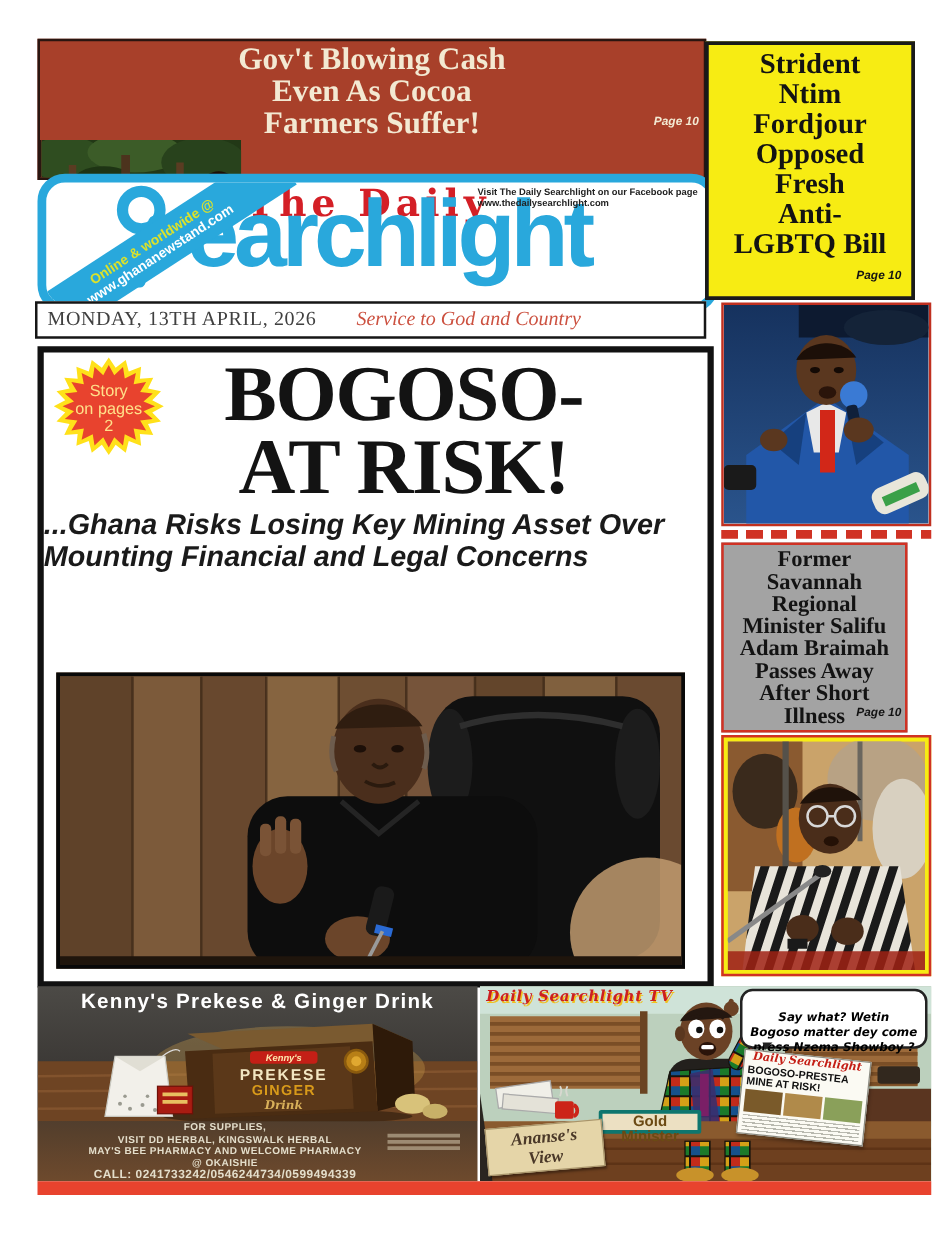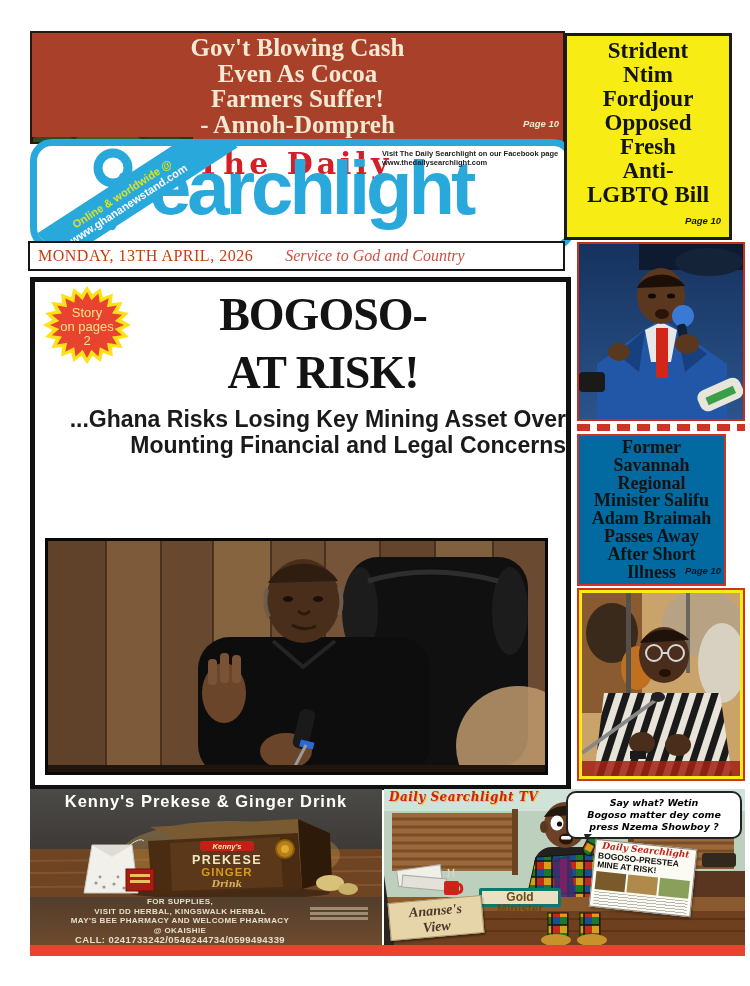--- a/index.html
+++ b/index.html
@@ -29,43 +29,43 @@
              transform:rotate(-33deg);display:flex;flex-direction:column;align-items:center;
              justify-content:center;line-height:12px;}
   .mh-ribbon .l1{color:#dce22a;font-size:11px;font-weight:bold;}
   .mh-ribbon .l2{color:#ffffff;font-size:11px;font-weight:bold;}
   .mh-fb{position:absolute;right:8px;top:3px;width:178px;font-size:7.5px;line-height:9px;color:#222;
          font-weight:bold;text-align:left;}
 
   
   .datebar{left:28px;top:241px;width:533px;height:26px;background:#fff;border:2px solid #161616;
            display:flex;align-items:center;font-size:16px;}
-  .db-date{margin-left:8px;color:#c2410c;letter-spacing:0.5px;}
+  .db-date{margin-left:8px;color:#404040;letter-spacing:0.5px;}
   .db-motto{margin-left:32px;color:#cc5140;font-style:italic;}
   .db-price{margin-left:28px;color:#111;font-weight:bold;}
 
   
   .main-box{left:30px;top:277px;width:531px;height:503px;background:#fff;border:5px solid #111;}
   .badge{position:absolute;left:6px;top:2px;width:92px;height:82px;}
   .badge text{font-family:"Liberation Sans",sans-serif;fill:#ffe08a;}
-  .headline{margin-top:4px;text-align:center;font-weight:bold;color:#131313;font-size:46px;
+  .headline{margin-top:4px;text-align:center;font-weight:bold;color:#131313;font-size:63px;
             line-height:58px;letter-spacing:-1px;padding-left:45px;}
-  .subhead{margin-top:4px;text-align:right;font-weight:bold;color:#1a1a1a;
+  .subhead{margin-top:4px;text-align:left;font-weight:bold;font-style:italic;color:#1a1a1a;
            font-size:23px;line-height:26px;font-family:"Liberation Sans",sans-serif;}
   .main-photo{position:absolute;left:10px;top:256px;width:497px;height:231px;border:3px solid #080808;
               overflow:hidden;background:#6e4e32;}
 
   
   .sb-box1{left:564px;top:33px;width:168px;height:207px;background:#f7ec13;border:3px solid #1a1a1a;
            text-align:center;font-weight:bold;color:#131313;font-size:23px;line-height:24px;padding-top:3px;
            box-sizing:border-box;position:absolute;}
   .sb-photo1{left:577px;top:242px;width:168px;height:179px;border:2px solid #c03020;overflow:hidden;position:absolute;box-sizing:border-box;}
   .sb-dashes{left:577px;top:424px;width:168px;height:7px;position:absolute;
              background:repeating-linear-gradient(90deg,#d03224 0 13px,#ffffff 13px 20px);}
-  .sb-box2{left:577px;top:434px;width:149px;height:152px;background:#0369a1;border:2px solid #d03224;
+  .sb-box2{left:577px;top:434px;width:149px;height:152px;background:#a3a3a3;border:2px solid #d03224;
            text-align:center;font-weight:bold;color:#131313;font-size:18px;line-height:17.8px;padding-top:3px;
            box-sizing:border-box;position:absolute;}
   .sb-pageref{font-size:9.5px;font-style:italic;font-family:"Liberation Sans",sans-serif;font-weight:bold;}
   .sb-box1 .sb-pageref{display:block;text-align:right;padding-right:8px;margin-top:2px;}
   .sb-box2 .ref2{position:absolute;right:3px;bottom:4px;}
   .sb-photo2{left:577px;top:588px;width:168px;height:193px;background:#f7ec13;border:2px solid #d03224;
              position:absolute;box-sizing:border-box;padding:3px;}
   .sb-photo2 .inner{width:100%;height:100%;overflow:hidden;}
 
   
@@ -76,23 +76,23 @@
   .kenny-info{position:absolute;top:108px;left:0;width:300px;text-align:center;color:#e4decb;font-weight:bold;
               font-family:"Liberation Sans",sans-serif;font-size:8px;line-height:9.5px;letter-spacing:0.4px;}
   .kenny-info .big{font-size:9.5px;}
   .kenny-smallnote{position:absolute;right:14px;top:118px;width:58px;}
   .kenny-smallnote i{display:block;height:3px;margin-bottom:2px;background:#b9ab91;opacity:0.7;}
   .redbar{left:30px;top:945px;width:715px;height:11px;background:#e8432e;position:absolute;}
 
   .cartoon{left:384px;top:789px;width:361px;height:156px;position:absolute;overflow:hidden;background:#bcd0bd;}
   .ct-banner{position:absolute;left:5px;top:1px;color:#cc2020;font-weight:bold;font-style:italic;
              font-size:12px;font-family:"DejaVu Serif",serif;text-shadow:1px 1px 0 #f0c020;letter-spacing:0.5px;}
-  .ct-bubble{position:absolute;right:3px;top:2px;width:176px;height:48px;background:#fff;border:2px solid #222;
+  .ct-bubble{position:absolute;right:3px;top:2px;width:150px;height:48px;background:#fff;border:2px solid #222;
              border-radius:10px;text-align:center;font-family:"DejaVu Sans",sans-serif;font-weight:bold;
-             font-style:italic;font-size:9.5px;line-height:12px;padding-top:4px;box-sizing:border-box;}
+             font-style:italic;font-size:9.5px;line-height:12px;padding-top:16px;box-sizing:border-box;}
   .ct-bubble:after{content:"";position:absolute;left:16px;bottom:-9px;border:6px solid transparent;
                    border-top-color:#222;border-left-width:2px;}
   .ct-plaque{position:absolute;left:95px;top:99px;width:76px;height:13px;background:#ece0c2;
              border:3px solid #0f766e;border-radius:2px;text-align:center;font-size:12px;font-weight:bold;
              color:#6b4a14;line-height:12px;font-family:"Liberation Sans",sans-serif;}
   .ct-scroll{position:absolute;left:5px;top:110px;width:94px;height:38px;background:#e5d5a8;
              border:1px solid #a8946a;transform:rotate(-5deg);text-align:center;color:#4a3828;
              font-weight:bold;font-style:italic;font-size:14px;line-height:16px;padding-top:3px;
              box-sizing:border-box;box-shadow:1px 2px 2px rgba(0,0,0,.4);}
   .ct-paper{position:absolute;left:208px;top:55px;width:100px;height:66px;background:#fbfaf3;
@@ -109,21 +109,20 @@
 </head>
 <body>
 
 <div class="page">
 
   <div class="abs tl-box">
     <div class="tl-text">
       <div>Gov't Blowing Cash</div>
       <div>Even As Cocoa</div>
       <div>Farmers Suffer!</div>
-      <div>- Annoh-Dompreh</div>
       <span class="tl-pageref">Page 10</span>
     </div>
     <div class="tl-photo">
       <svg width="160" height="105" viewBox="0 0 160 105">
         <rect width="160" height="105" fill="#223816"></rect>
         <ellipse cx="20" cy="15" rx="30" ry="18" fill="#2f4d20"></ellipse>
         <ellipse cx="75" cy="10" rx="38" ry="16" fill="#3c5c28"></ellipse>
         <ellipse cx="130" cy="18" rx="34" ry="20" fill="#28421c"></ellipse>
         <ellipse cx="50" cy="35" rx="26" ry="14" fill="#1e3414"></ellipse>
         <rect x="22" y="20" width="6" height="55" fill="#5a3c22"></rect>

